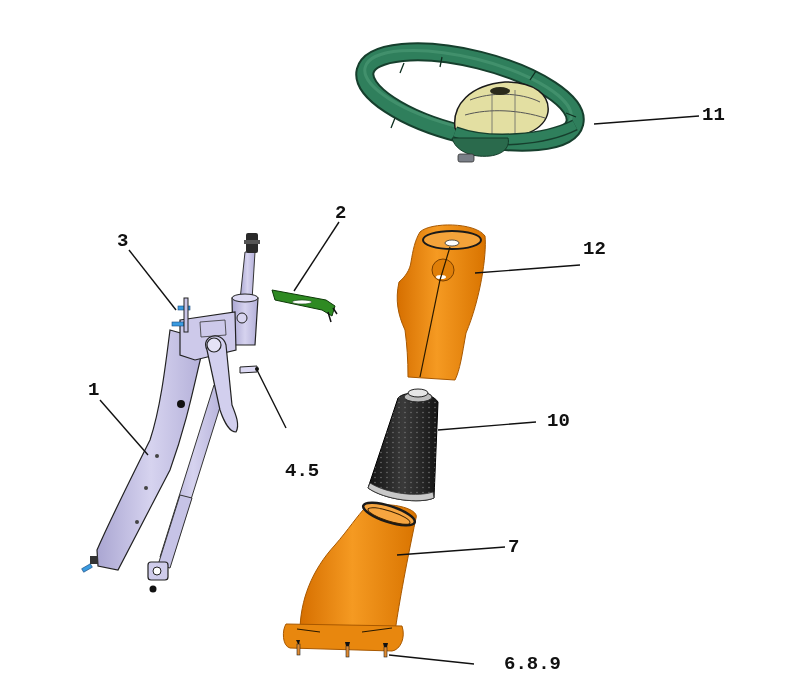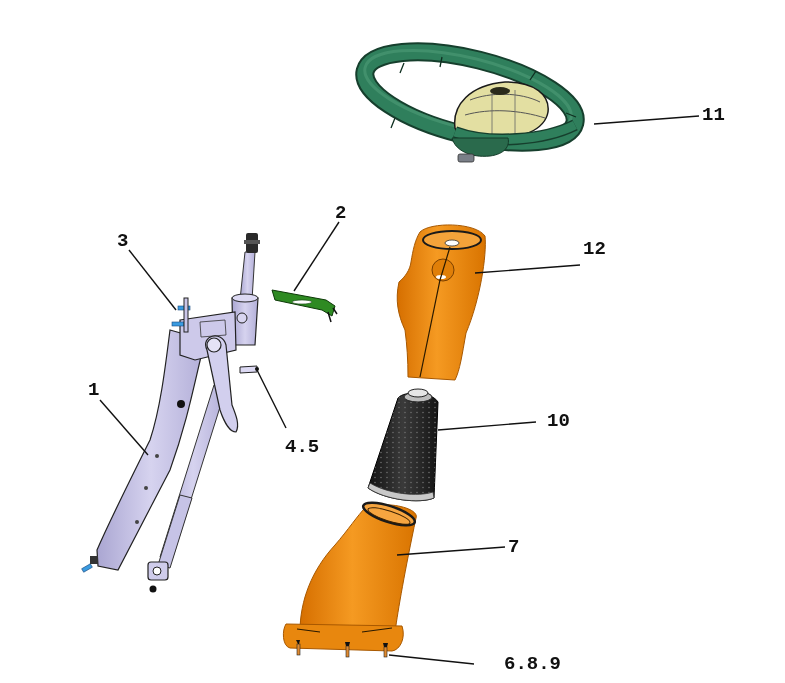--- a/index.html
+++ b/index.html
@@ -155,18 +155,18 @@
     <line x1="505" y1="547" x2="397" y2="555"></line>
     <line x1="536" y1="422" x2="438" y2="430"></line>
     <line x1="699" y1="116" x2="594" y2="124"></line>
     <line x1="580" y1="265" x2="475" y2="273"></line>
   </g>
 </svg>
 
 <div class="callout-label" style="left:88px; top:381px;">1</div>
 <div class="callout-label" style="left:335px; top:204px;">2</div>
 <div class="callout-label" style="left:117px; top:232px;">3</div>
-<div class="callout-label" style="left:285px; top:438px;">4.5</div>
+<div class="callout-label" style="left:285px; top:462px;">4.5</div>
 <div class="callout-label" style="left:504px; top:655px;">6.8.9</div>
 <div class="callout-label" style="left:508px; top:538px;">7</div>
 <div class="callout-label" style="left:539px; top:412px;margin-left:8px;">10</div>
 <div class="callout-label" style="left:702px; top:106px;">11</div>
 <div class="callout-label" style="left:583px; top:240px;">12</div>
 
 </body></html>

